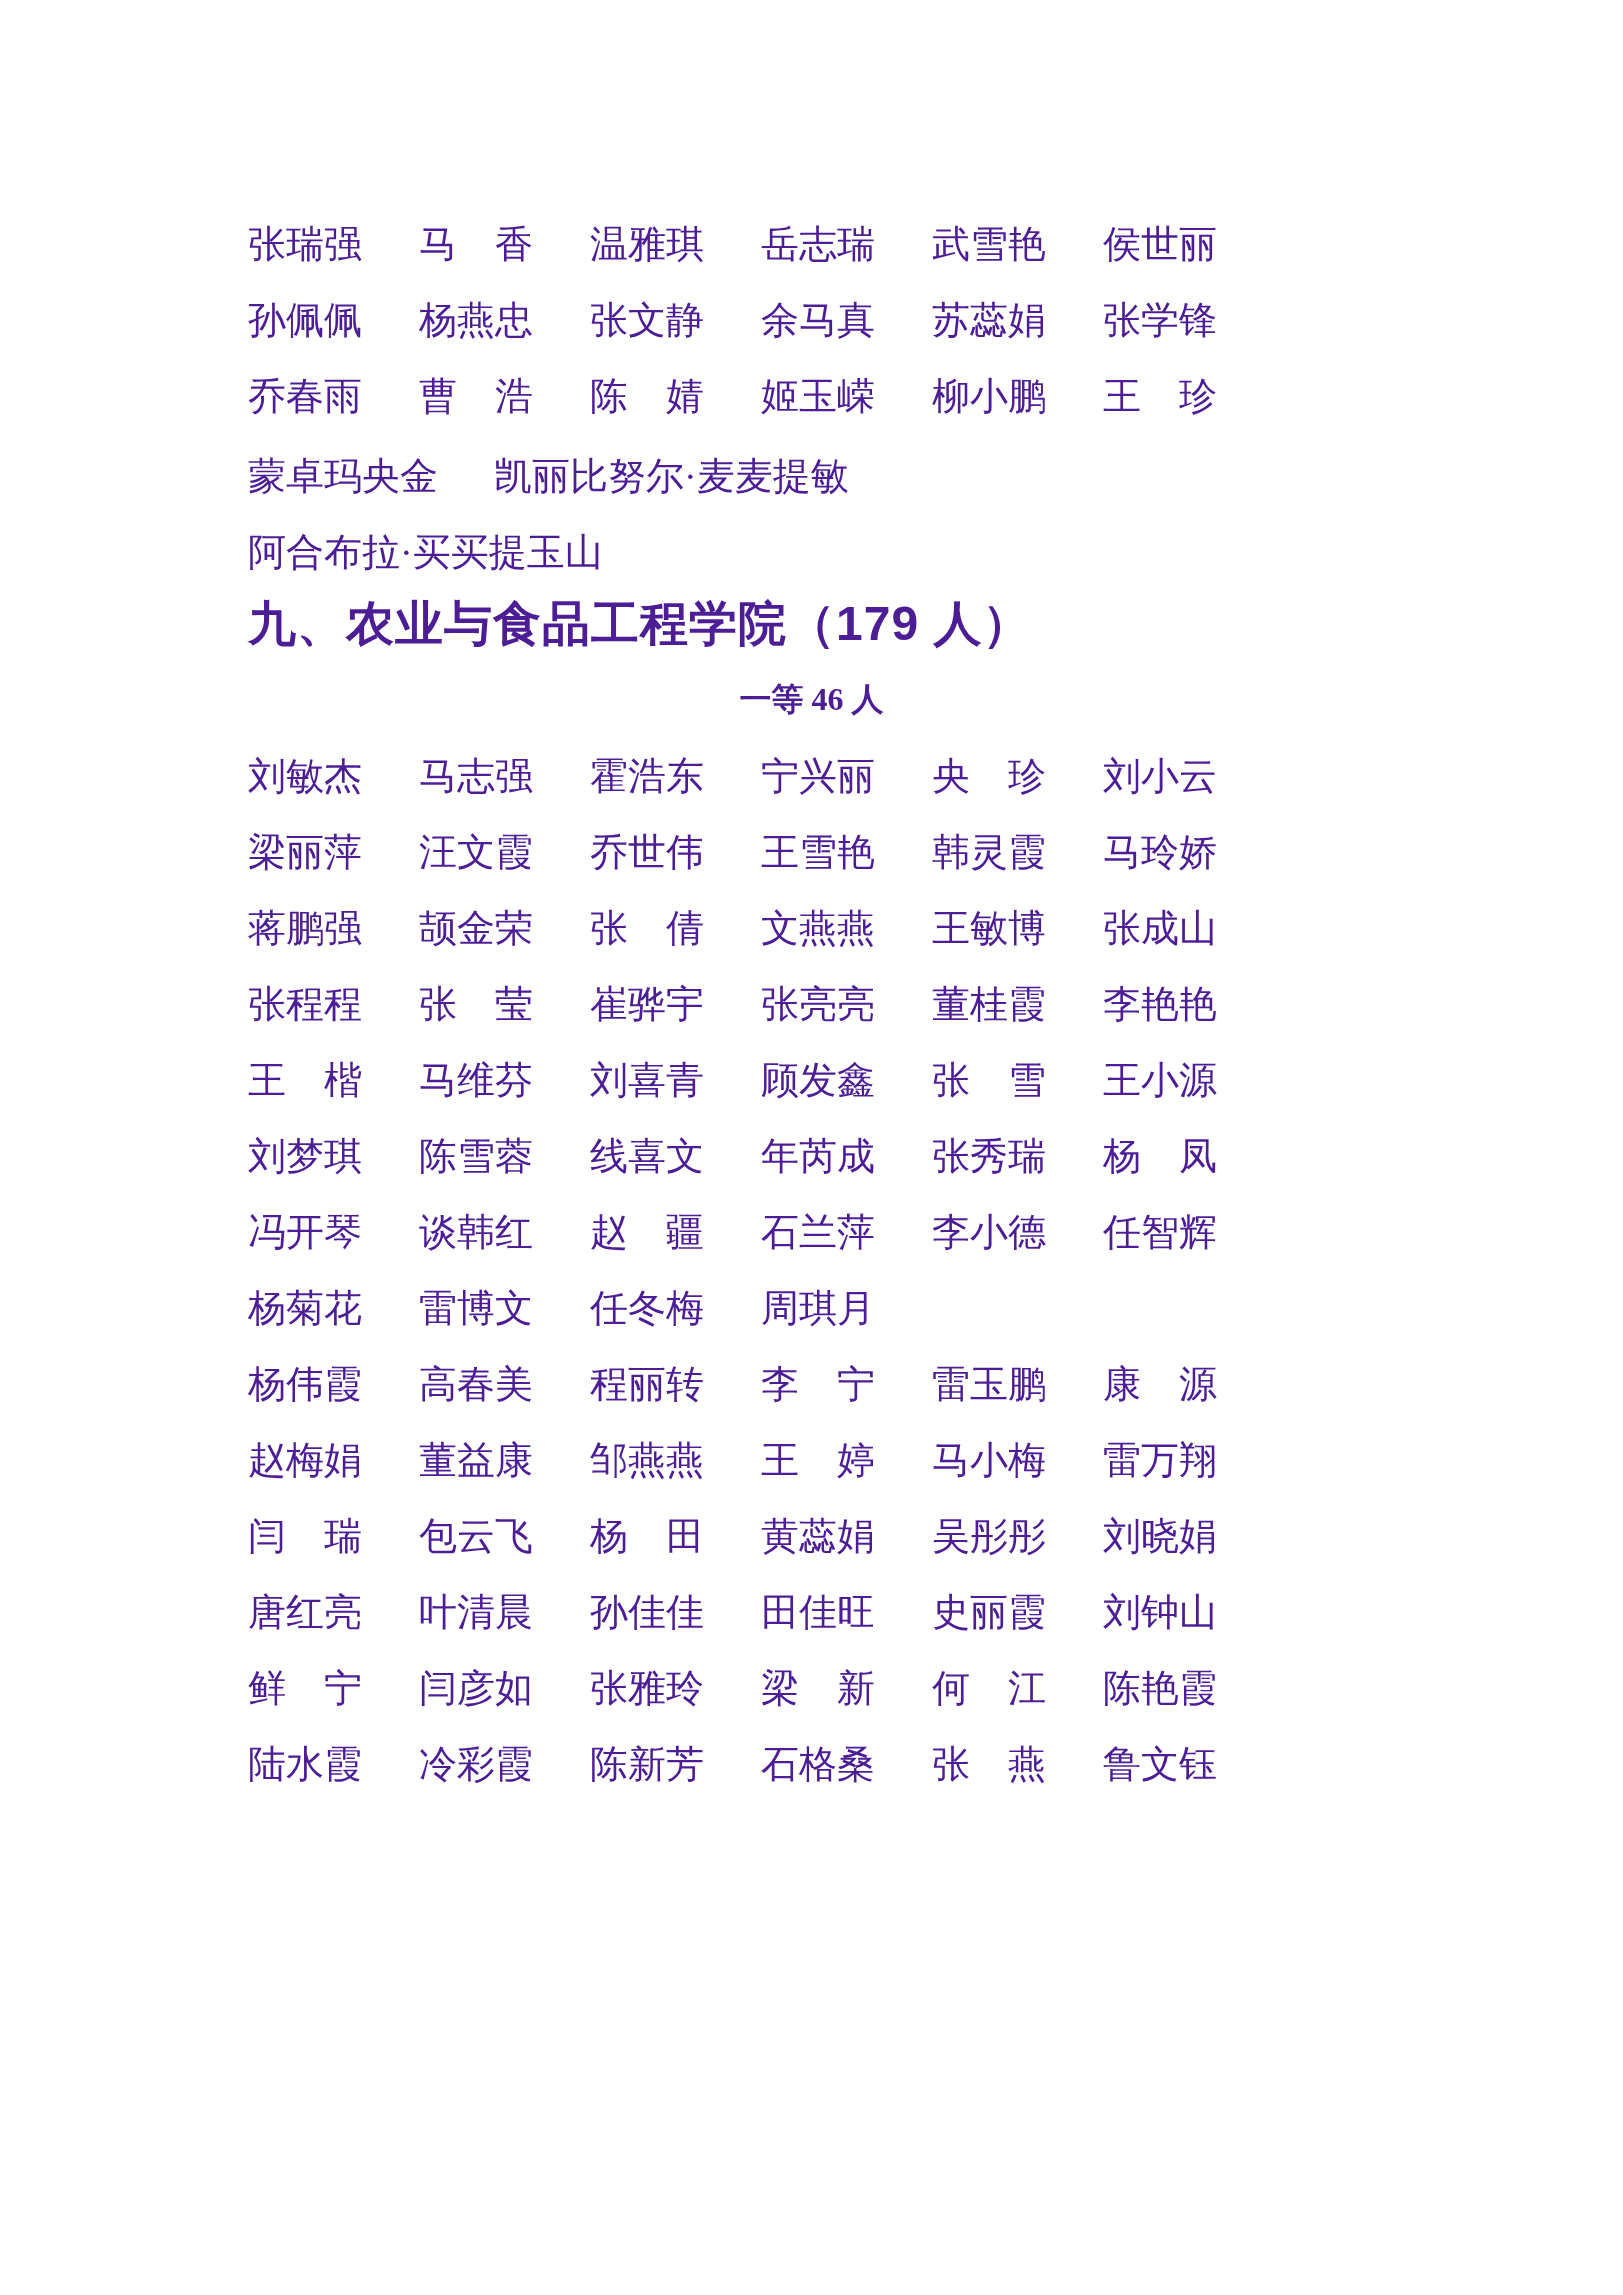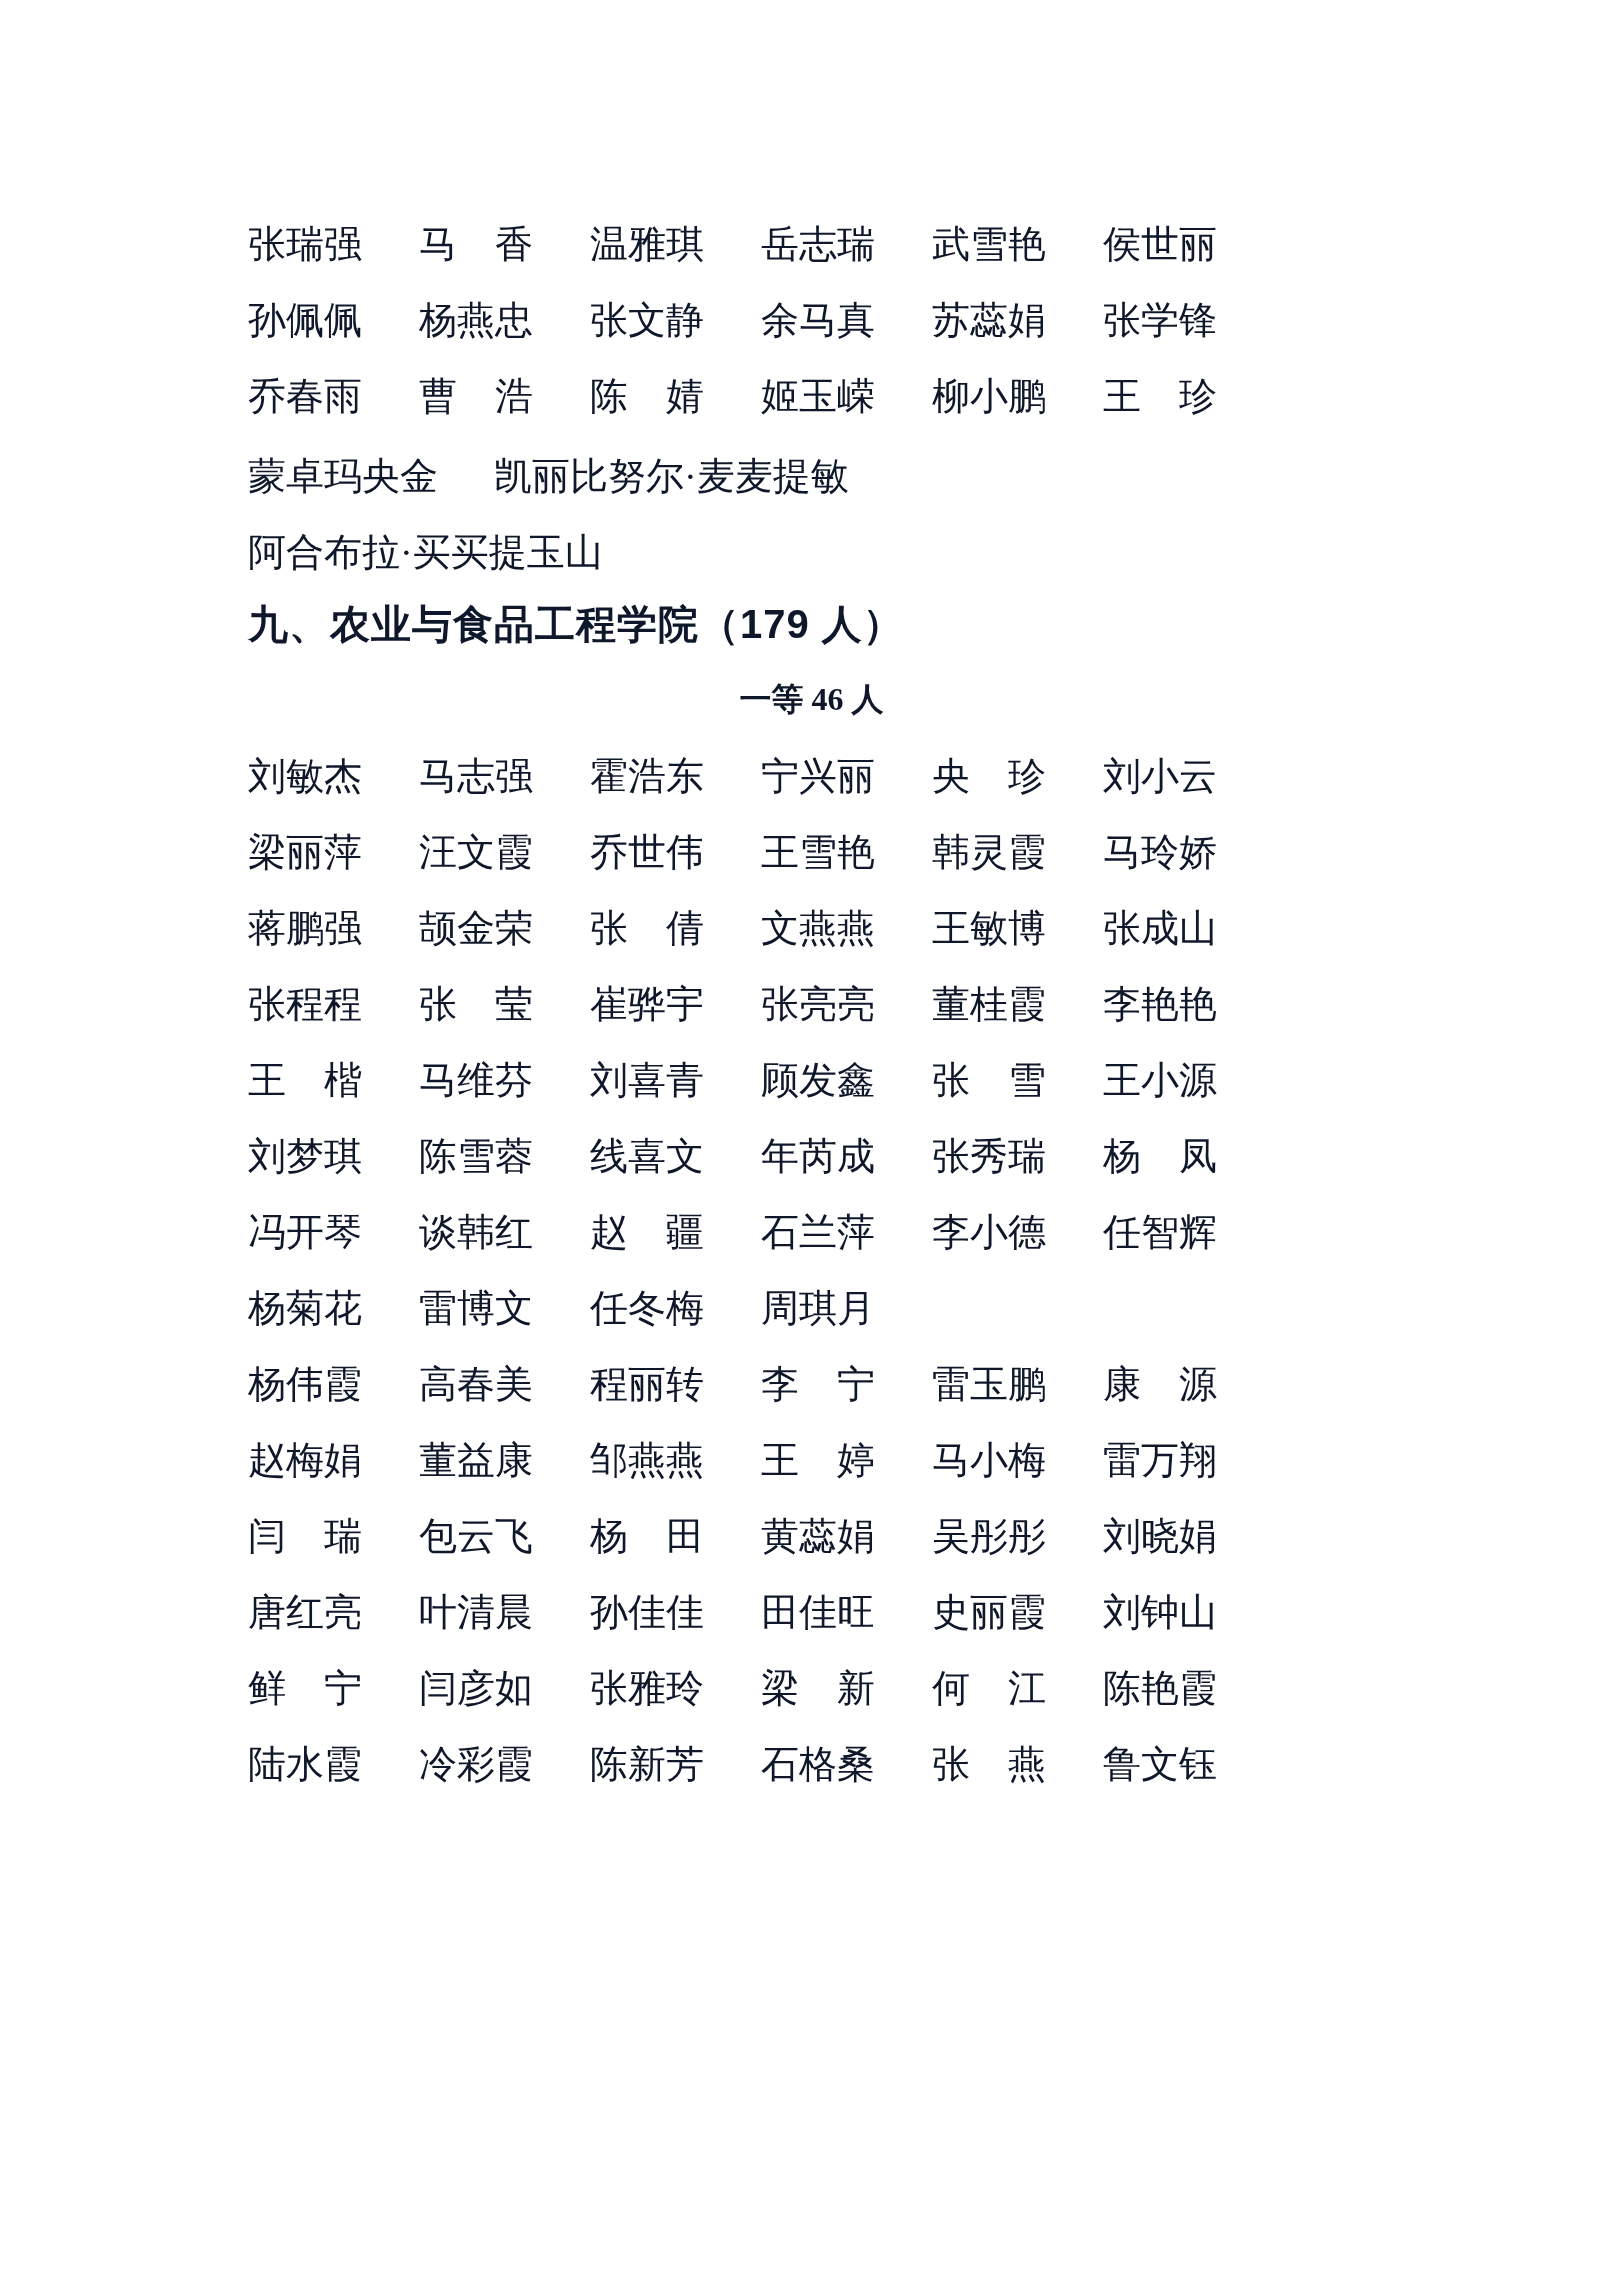--- a/index.html
+++ b/index.html
@@ -5,41 +5,41 @@
   html, body {
     margin: 0;
     padding: 0;
     background: #ffffff;
   }
   .page {
     position: relative;
     width: 1623px;
     height: 2295px;
     background: #ffffff;
-    color: #0f172a;
+    color: #4c1d95;
     font-family: "Liberation Serif", serif;
     font-size: 38px;
     overflow: hidden;
   }
   .content {
     position: absolute;
     left: 248px;
     top: 206px;
     width: 1127px;
   }
   .line {
     height: 76px;
     display: flex;
     align-items: center;
     white-space: pre;
   }
   .line.heading {
     font-family: "Liberation Sans", sans-serif;
     font-weight: bold;
-    font-size: 40px;
+    font-size: 48px;
     letter-spacing: 1px;
     text-align: center;
   }
   .line.subheading {
     justify-content: center;
     font-weight: bold;
     font-size: 32px;
   }
   .cell {
     display: inline-block;

